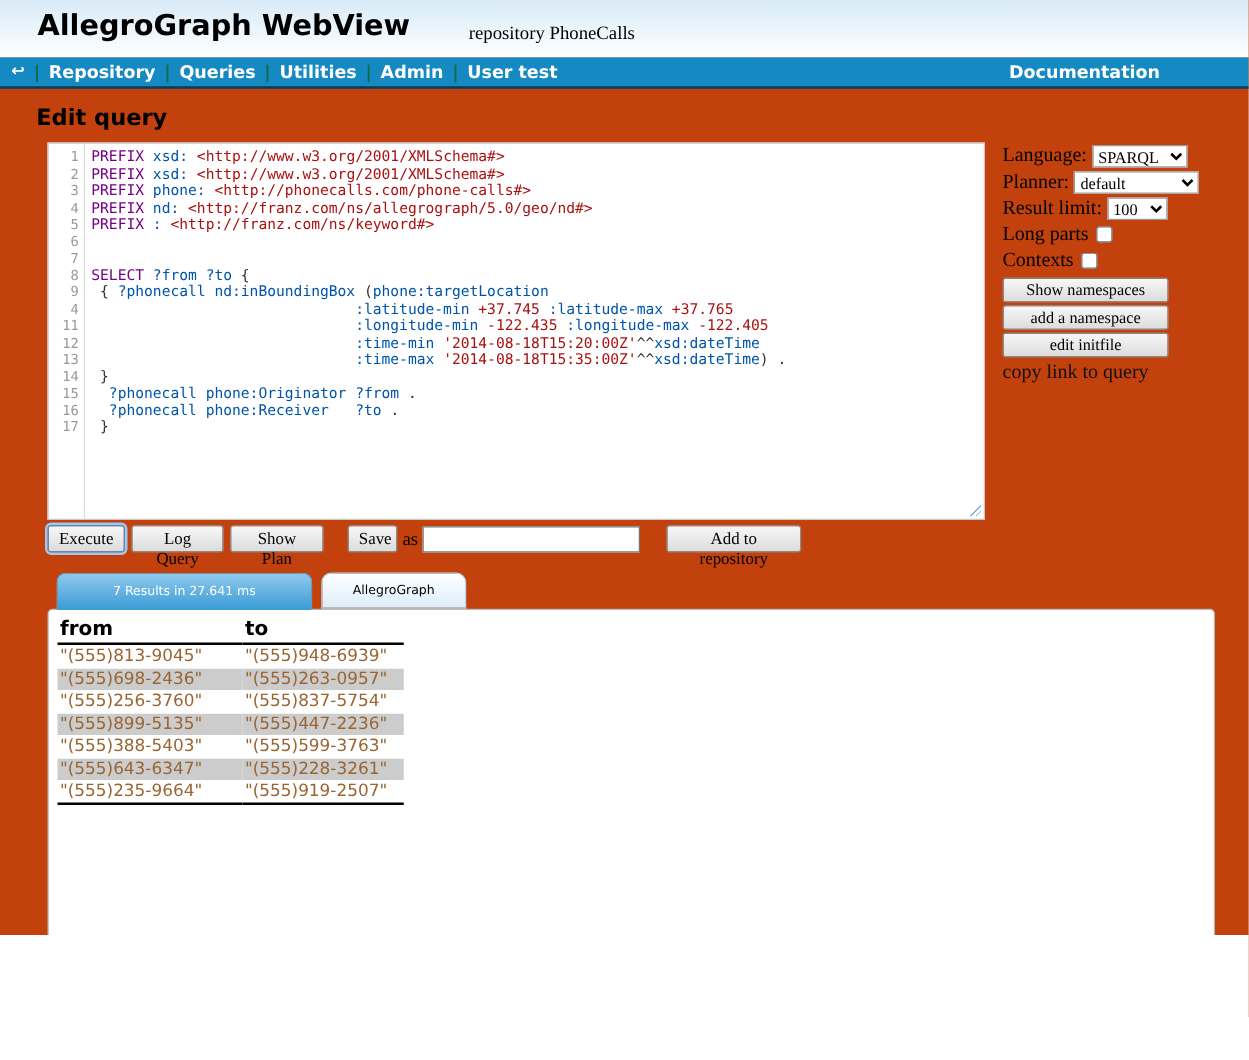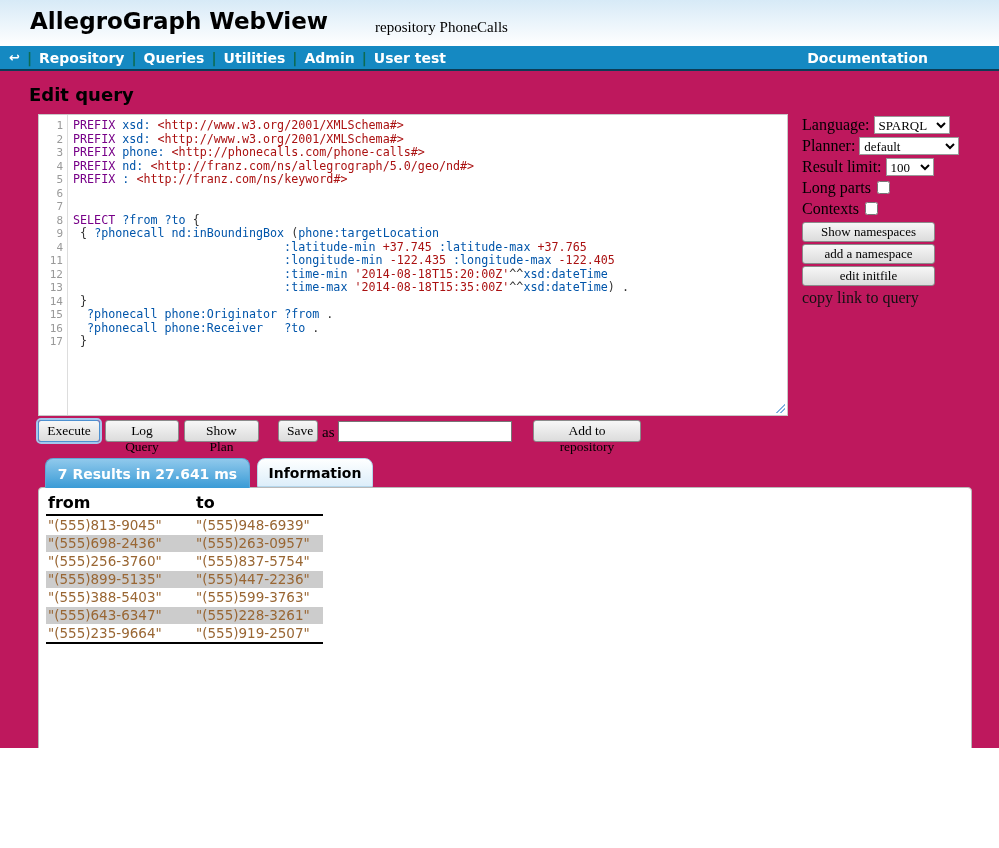--- a/index.html
+++ b/index.html
@@ -1,17 +1,17 @@
 <!DOCTYPE html>
 <html><head>
 <meta charset="utf-8">
 <style>
   * { margin:0; padding:0; box-sizing:border-box; }
   body { background:#fff; font-family:"Liberation Serif", serif; }
-  .page { position:relative; width:999px; height:748px; background:#be185d; overflow:hidden; }
+  .page { position:relative; width:999px; height:748px; background:#c2410c; overflow:hidden; }
 
   
   .header { position:absolute; top:0; left:0; width:999px; height:46px;
             background:linear-gradient(#d7eaf7, #ffffff); }
   .app-title { position:absolute; left:30px; top:8px; font-family:"DejaVu Sans", sans-serif;
                font-weight:bold; font-size:23px; color:#000; }
   .repo-label { position:absolute; left:375px; top:19px; font-size:15px; color:#000; }
 
   
   .nav { position:absolute; top:46px; left:0; width:999px; height:25px; background:#1589c2;
@@ -68,21 +68,21 @@
   .btn-plan { left:184px; width:75px; }
   .btn-save { left:278px; width:40px; }
   .as-label { position:absolute; left:322px; top:4px; font-size:15px; }
   .save-input { position:absolute; left:338px; top:1px; width:174px; height:21px;
                 border:1px solid #767676; font-size:13px; padding:0 3px; }
   .btn-add { left:533px; width:108px; }
 
   
   .tab { position:absolute; top:458px; height:30px; border-radius:8px 8px 0 0; display:flex;
          align-items:center; justify-content:center; font-family:"DejaVu Sans", sans-serif;
-         font-weight:bold; font-size:14px; cursor:pointer; z-index:3; }
+         font-weight:normal; font-size:10px; cursor:pointer; z-index:3; }
   .tab-active { left:45px; width:205px; background:linear-gradient(#90c9ec,#3a9bd6);
                 border:1px solid #5fa8d6; border-bottom:none; color:#fff; }
   .tab-inactive { left:257px; width:116px; background:linear-gradient(#feffff,#ddeefa);
                   border:1px solid #b5d7ec; color:#000; height:29px; }
 
   
   .results-panel { position:absolute; left:38px; top:487px; width:934px; height:303px;
                    border:1px solid #b9b9b9; border-radius:4px; background:#fff; z-index:1; }
   .results-table { position:absolute; left:7px; top:4px; border-collapse:separate; border-spacing:0 1px; }
   .results-table th { font-family:"DejaVu Sans", sans-serif; font-weight:bold; font-size:16px;
@@ -255,21 +255,21 @@
           </tr>
           <tr class="last-row">
             <td>"(555)235-9664"</td>
             <td>"(555)919-2507"</td>
           </tr>
         </tbody>
     </table>
   </div>
 
   <div class="tab tab-active">7 Results in 27.641 ms</div>
-  <div class="tab tab-inactive">Information</div>
+  <div class="tab tab-inactive">AllegroGraph</div>
 
   <div class="download-row">
     <button class="btn btn-download">Download</button>
     <span class="format-label">using format</span>
     <select class="sel-format">
       <option>SPARQL JSON</option>
     </select>
   </div>
 
 </div>

